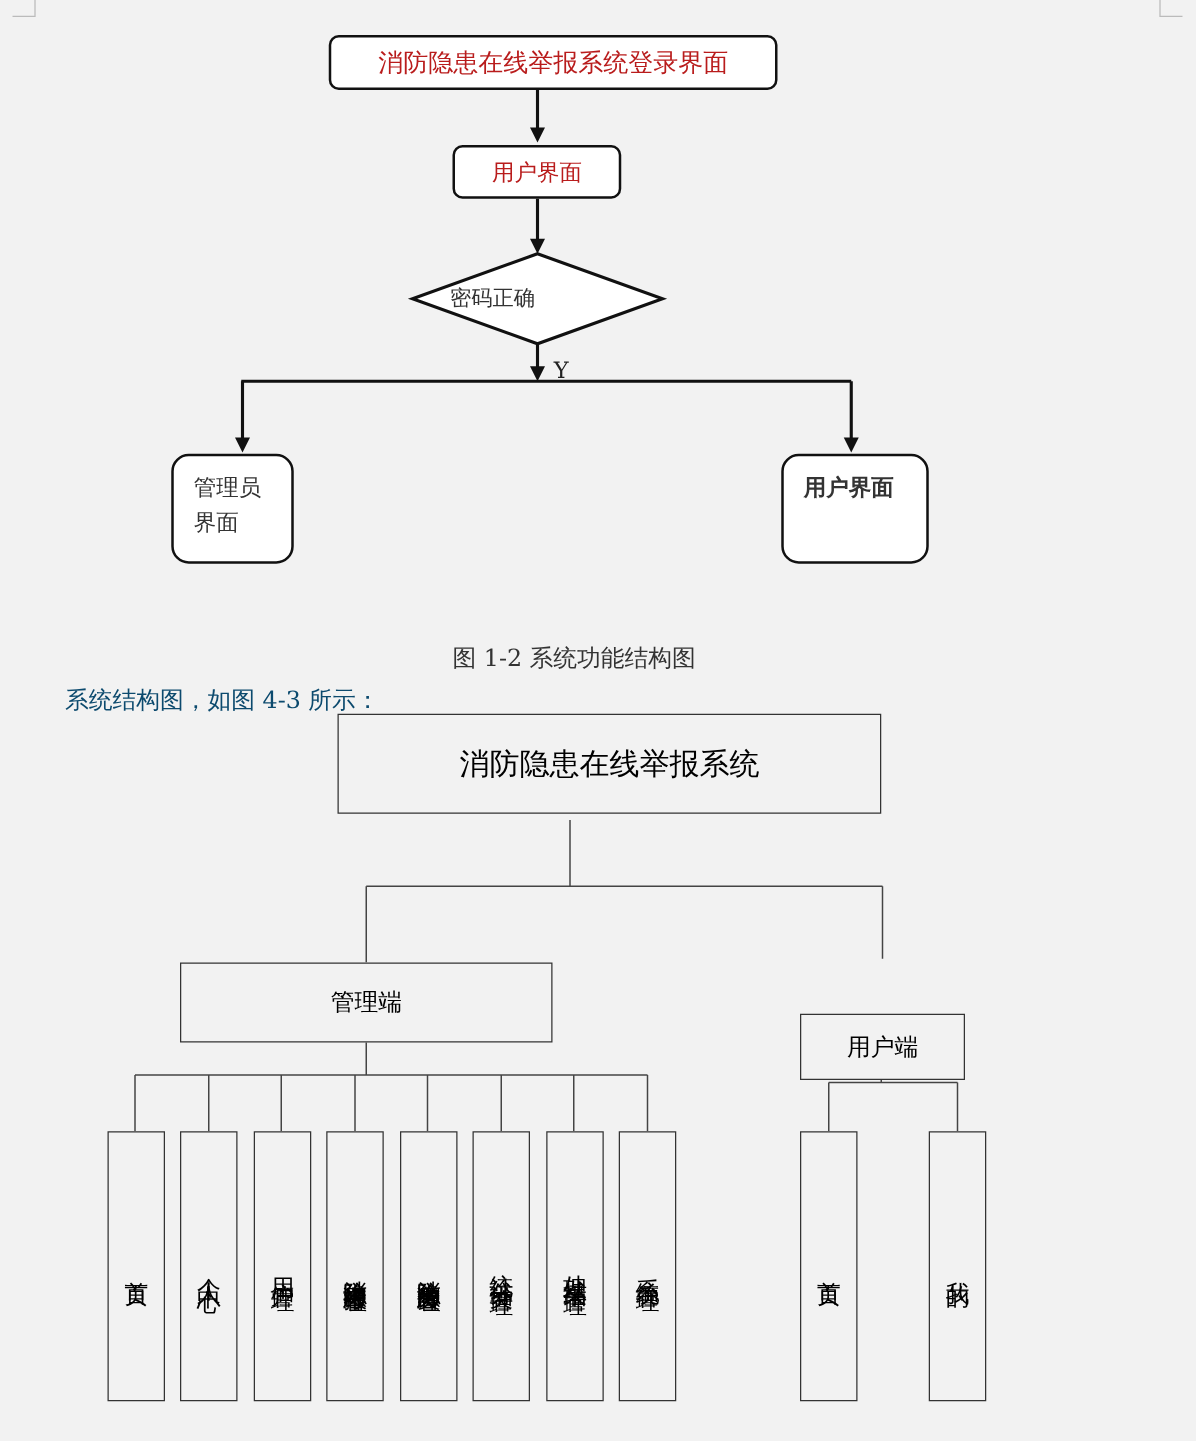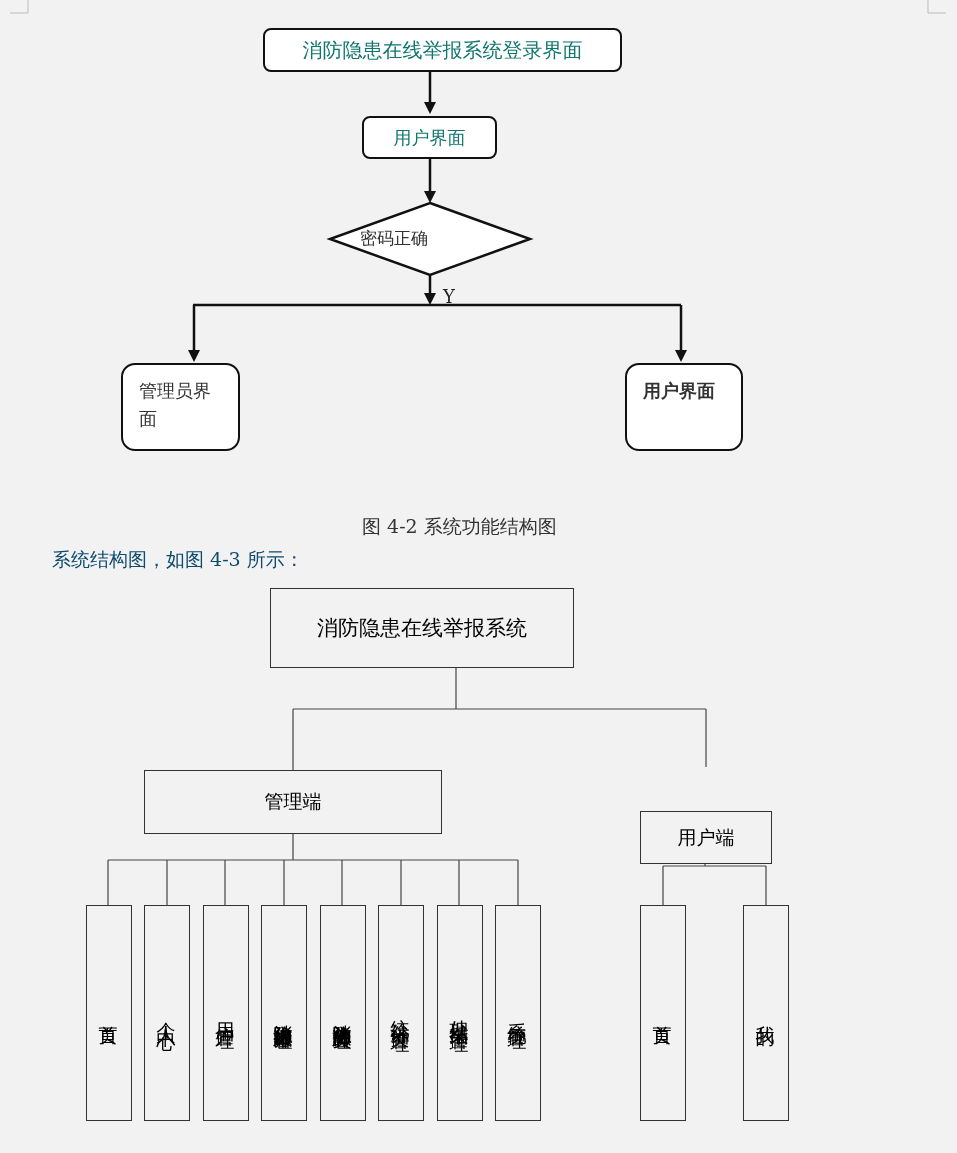--- a/index.html
+++ b/index.html
@@ -5,21 +5,21 @@
   html, body { margin: 0; padding: 0; }
   body {
     width: 957px; height: 1153px; background: #f2f2f2; position: relative; overflow: hidden;
     font-family: "DejaVu Serif", "Liberation Serif", serif; color: #222;
   }
   svg { position: absolute; left: 0; top: 0; }
   .abs { position: absolute; }
   .flow-box {
     position: absolute; background: #fff; border: 2px solid #111; border-radius: 8px;
     box-sizing: border-box; display: flex; align-items: center; justify-content: center;
-    font-family: "DejaVu Serif", serif; color: #0f766e;
+    font-family: "DejaVu Serif", serif; color: #b91c1c;
   }
   .term-box {
     position: absolute; background: #fff; border: 2px solid #111; border-radius: 14px;
     box-sizing: border-box; font-family: "DejaVu Serif", serif; color: #333; font-size: 18px;
     padding: 12px 12px 0 16px; line-height: 28px;
   }
   .diamond-label { position: absolute; font-size: 17px; color: #333; }
   .caption { position: absolute; font-size: 19px; color: #333; }
   .para { position: absolute; font-size: 19px; color: #0c4a6e; }
   .org-box {
@@ -84,31 +84,31 @@
 </svg>
 
 <div class="flow-box" style="left:263px;top:28px;width:359px;height:44px;font-size:20px;">
   <span>消防隐患在线举报系统登录界面</span>
 </div>
 <div class="flow-box" style="left:362px;top:116px;width:135px;height:43px;font-size:18px;">
   <span>用户界面</span>
 </div>
 <div class="diamond-label" style="left:360px;top:227px;width:140px;">密码正确</div>
 <div class="abs" style="left:443px;top:286px;font-size:18px;color:#222;">Y</div>
-<div class="term-box" style="left:121px;top:363px;width:119px;height:88px;">
+<div class="term-box" style="left:137px;top:363px;width:98px;height:88px;">
   <span>管理员界面</span>
 </div>
 <div class="term-box" style="left:625px;top:363px;width:118px;height:88px;font-weight:bold;">
   <span>用户界面</span>
 </div>
 
-<div class="caption" style="left:362px;top:514px;">图 4-2 系统功能结构图</div>
+<div class="caption" style="left:362px;top:514px;">图 1-2 系统功能结构图</div>
 <div class="para" style="left:52px;top:547px;">系统结构图，如图 4-3 所示：</div>
 
-<div class="org-box" style="left:270px;top:588px;width:304px;height:80px;font-size:21px;">
+<div class="org-box" style="left:270px;top:571px;width:435px;height:80px;font-size:24px;">
   <span>消防隐患在线举报系统</span>
 </div>
 <div class="org-box" style="left:144px;top:770px;width:298px;height:64px;">
   <span>管理端</span>
 </div>
 <div class="org-box" style="left:640px;top:767px;width:132px;height:53px;margin-top:44px;">
   <span>用户端</span>
 </div>
 
 <div class="vbox" style="left:86px;">

